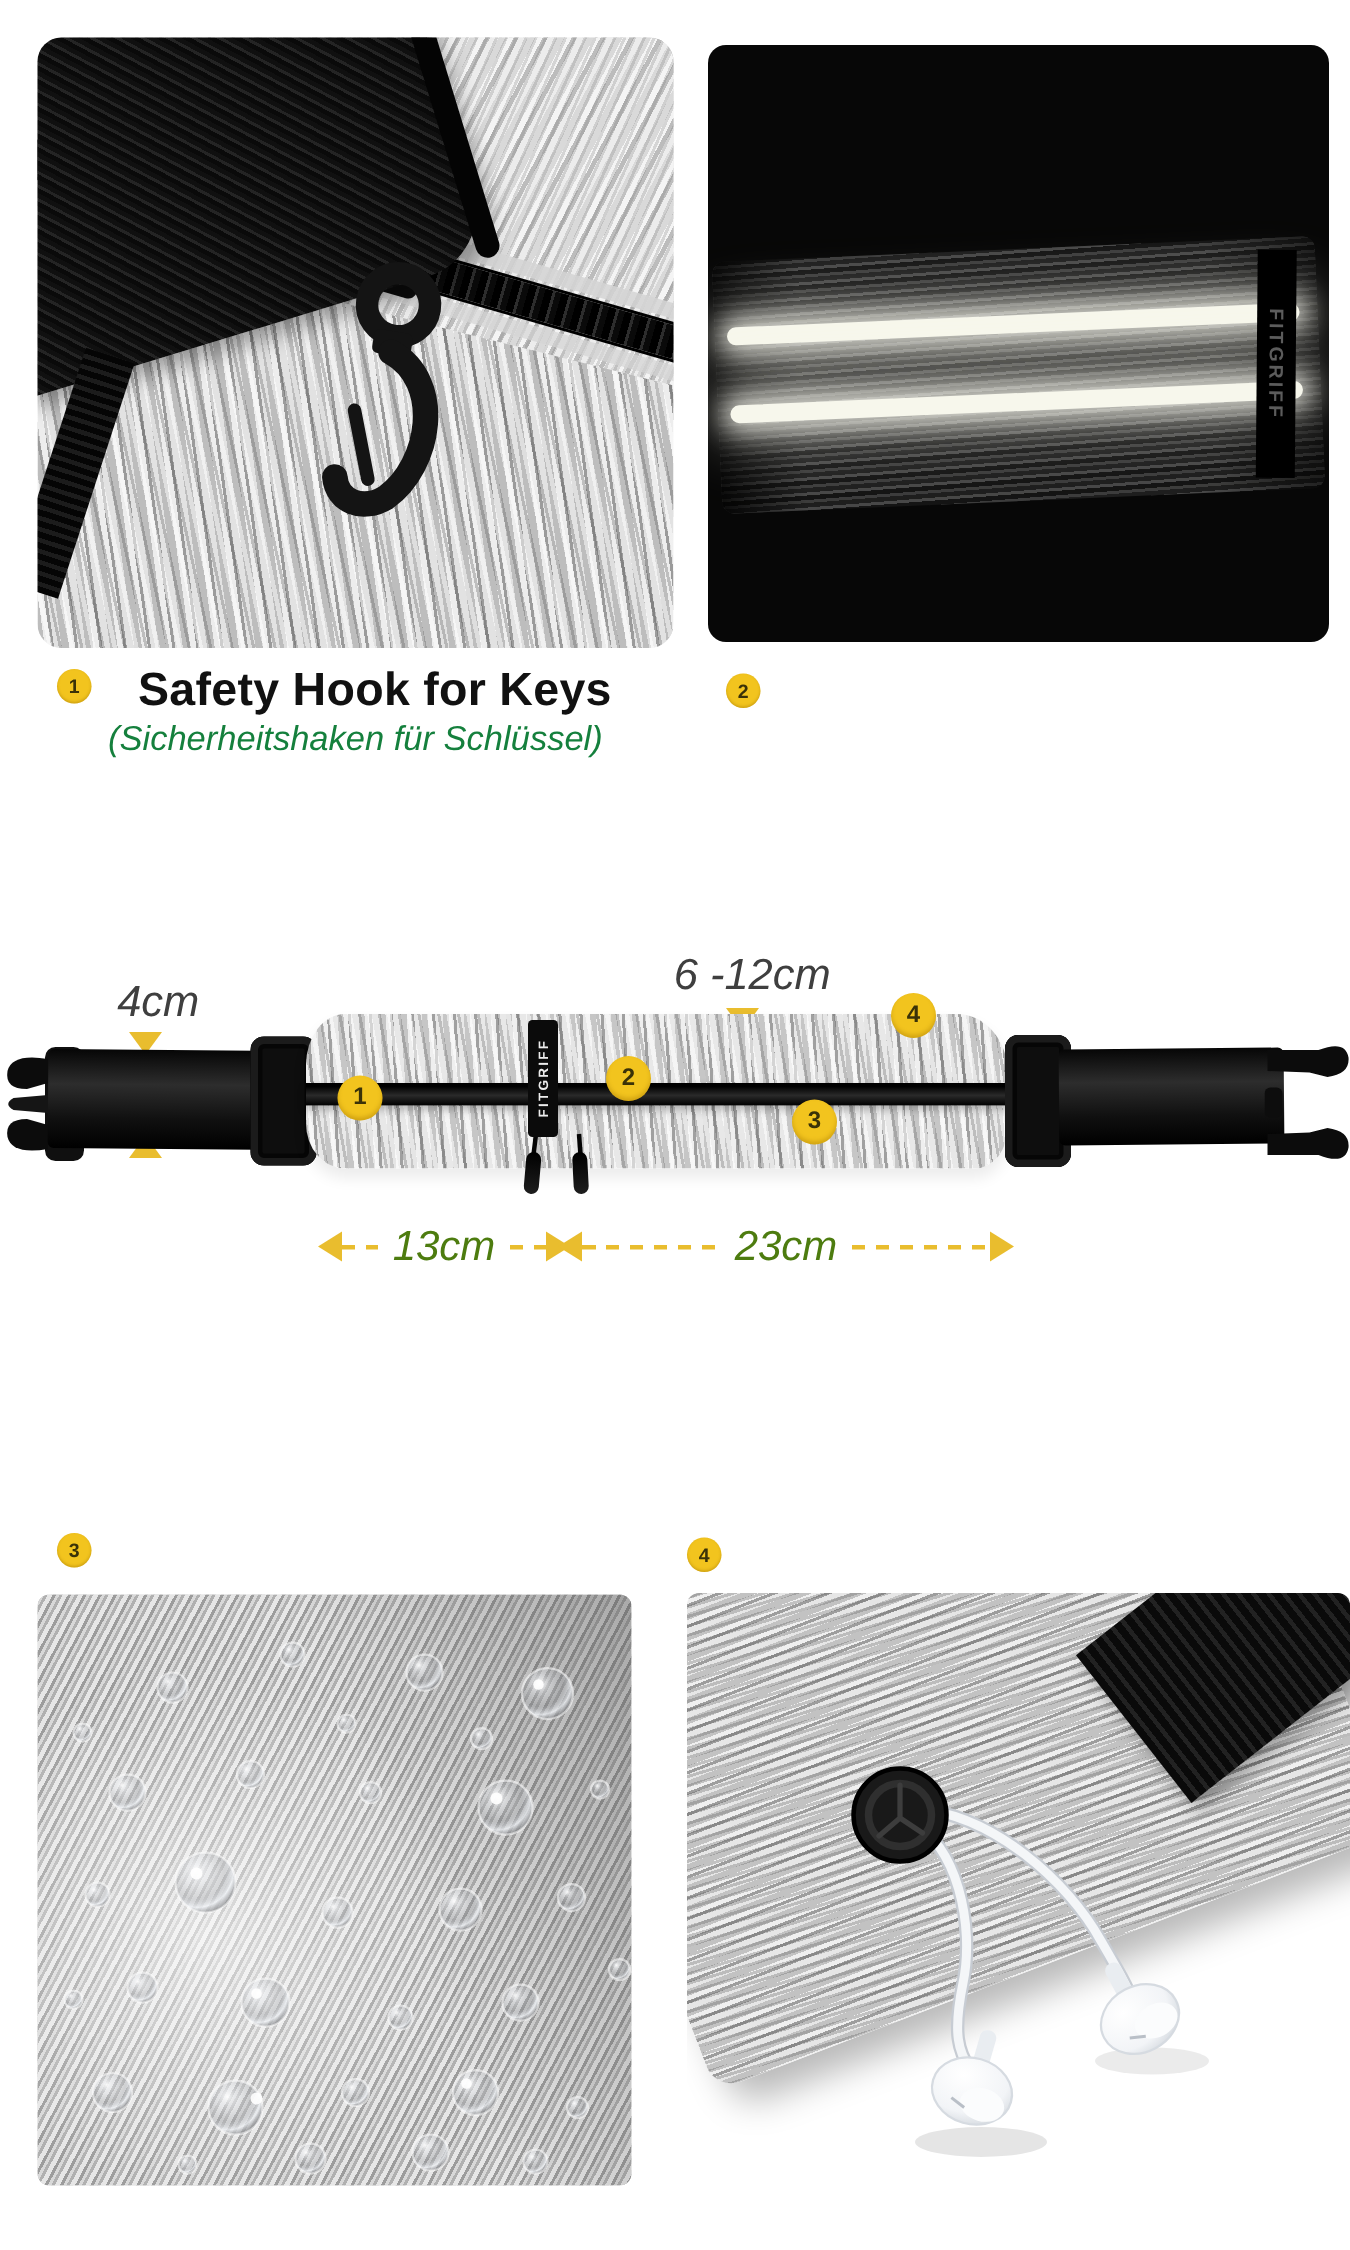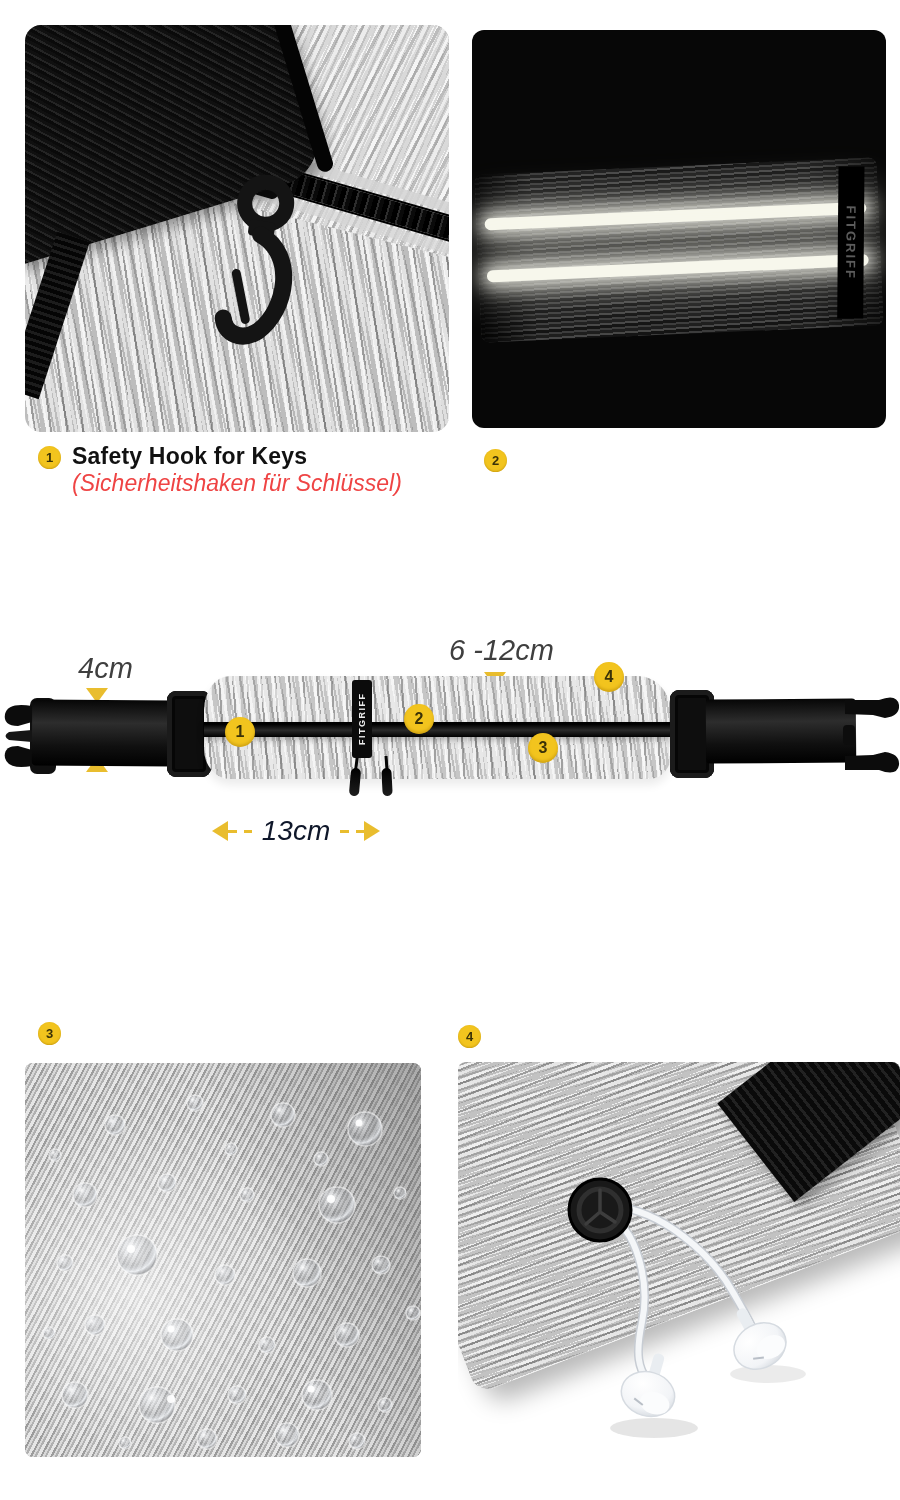--- a/index.html
+++ b/index.html
@@ -13,22 +13,22 @@
       repeating-linear-gradient(80deg, rgba(90,90,90,.30) 0 2px, rgba(255,255,255,0) 2px 6px,
         rgba(255,255,255,.55) 6px 9px, rgba(255,255,255,0) 9px 13px),
       repeating-linear-gradient(86deg,#c6c6c6 0 4px,#efefef 4px 7px,#a0a0a0 7px 9px,#e8e8e8 9px 14px);}
   .vtext{writing-mode:vertical-rl;transform:rotate(180deg);display:flex;align-items:center;justify-content:center;}
 
   
   .feature{position:absolute;display:flex;align-items:flex-start;}
   .badge{width:23px;height:23px;border-radius:50%;background:#f2c41e;color:#3a3208;
          font-weight:bold;font-size:13px;display:flex;align-items:center;justify-content:center;
          margin-right:11px;margin-top:2px;box-shadow:inset 0 -1px 2px rgba(160,115,0,.45);}
-  .ftitle{font-size:23px;font-weight:bold;color:#111;line-height:1.05;letter-spacing:.2px;}
-  .fsub{font-size:23px;font-style:italic;color:#ef4444;line-height:1.15;margin-top:2px;}
+  .ftitle{font-size:31px;font-weight:bold;color:#111;line-height:1.05;letter-spacing:.2px;margin-left:20px;}
+  .fsub{font-size:23px;font-style:italic;color:#15803d;line-height:1.15;margin-top:2px;}
 
   
   #photo-hook{left:25px;top:25px;width:424px;height:407px;border-radius:16px;
               box-shadow:inset 0 0 16px 9px rgba(255,255,255,.95);}
   .p1-base{position:absolute;inset:0;
       background:
        repeating-linear-gradient(78deg, rgba(70,70,70,.28) 0 2px, rgba(0,0,0,0) 2px 7px,
          rgba(255,255,255,.5) 7px 10px, rgba(0,0,0,0) 10px 14px),
        repeating-linear-gradient(82deg,#bdbdbd 0 5px,#ededed 5px 9px,#9b9b9b 9px 11px,#e2e2e2 11px 16px);}
   .p1-upper{position:absolute;left:120px;top:-30px;width:380px;height:230px;transform:rotate(14deg);
@@ -70,21 +70,21 @@
          border-top:15px solid #e9bd2e;}
   .tri-u{width:0;height:0;border-left:11px solid transparent;border-right:11px solid transparent;
          border-bottom:15px solid #e9bd2e;}
   .vdash{width:4px;flex:1;background:repeating-linear-gradient(to bottom,#e9bd2e 0 8px,rgba(0,0,0,0) 8px 14px);}
   .hmeasure{position:absolute;display:flex;align-items:center;height:30px;}
   .tri-l{width:0;height:0;border-top:10px solid transparent;border-bottom:10px solid transparent;
          border-right:16px solid #e9bd2e;}
   .tri-r{width:0;height:0;border-top:10px solid transparent;border-bottom:10px solid transparent;
          border-left:16px solid #e9bd2e;}
   .hdash{height:3px;flex:1;background:repeating-linear-gradient(to right,#e9bd2e 0 9px,rgba(0,0,0,0) 9px 16px);}
-  .hlabel{font-style:italic;font-size:28px;color:#0f172a;margin:0 10px;line-height:1;}
+  .hlabel{font-style:italic;font-size:28px;color:#4d7c0f;margin:0 10px;line-height:1;}
   .strap{position:absolute;background:linear-gradient(180deg,#060606,#2d2d2d 35%,#101010 70%,#000);border-radius:4px;}
   .slider{position:absolute;background:#0e0e0e;border-radius:9px;
           box-shadow:inset 0 0 0 5px #1b1b1b, inset 0 0 0 8px #060606;}
   #pouch{position:absolute;left:204px;top:76px;width:468px;height:103px;
          border-radius:26px 34px 22px 26px / 34px 40px 28px 30px;
          box-shadow:0 6px 10px rgba(0,0,0,.08);}
   #pouch-zip{position:absolute;left:0;right:0;top:46px;height:15px;
          background:linear-gradient(180deg,#000 15%,#2a2a2a 55%,#000);box-shadow:0 3px 6px rgba(0,0,0,.25);}
   #diagram-tag{position:absolute;left:352px;top:80px;width:20px;height:78px;background:#0b0b0b;border-radius:3px;
          color:#ececec;font-size:9px;font-weight:bold;letter-spacing:1.5px;z-index:3;}
@@ -208,20 +208,27 @@
 
     <div class="marker" style="left:240px;top:132px" data-name="diagram-marker-1">1</div>
     <div class="marker" style="left:419px;top:119px" data-name="diagram-marker-2">2</div>
     <div class="marker" style="left:543px;top:148px" data-name="diagram-marker-3">3</div>
     <div class="marker" style="left:609px;top:77px" data-name="diagram-marker-4">4</div>
 
     <div class="hmeasure" style="left:212px;top:216px;width:168px" data-name="pocket-left-measure">
       <div class="tri-l" data-name="arrow-left-icon"></div>
       <div class="hdash" data-name="dashed-line"></div>
       <div class="hlabel" data-name="pocket-left-label">13cm</div>
+      <div class="hdash" data-name="dashed-line"></div>
+      <div class="tri-r" data-name="arrow-right-icon"></div>
+    </div>
+    <div class="hmeasure" style="left:372px;top:216px;width:304px" data-name="pocket-right-measure">
+      <div class="tri-l" data-name="arrow-left-icon"></div>
+      <div class="hdash" data-name="dashed-line"></div>
+      <div class="hlabel" data-name="pocket-right-label">23cm</div>
       <div class="hdash" data-name="dashed-line"></div>
       <div class="tri-r" data-name="arrow-right-icon"></div>
     </div>
   </div>
 
   <div class="feature" style="left:38px;top:1020px;width:420px" data-name="feature-item-3">
     <div class="badge" data-name="feature-badge-3">3</div>
   </div>
   <div class="feature" style="left:458px;top:1023px;width:440px" data-name="feature-item-4">
     <div class="badge" data-name="feature-badge-4">4</div>

